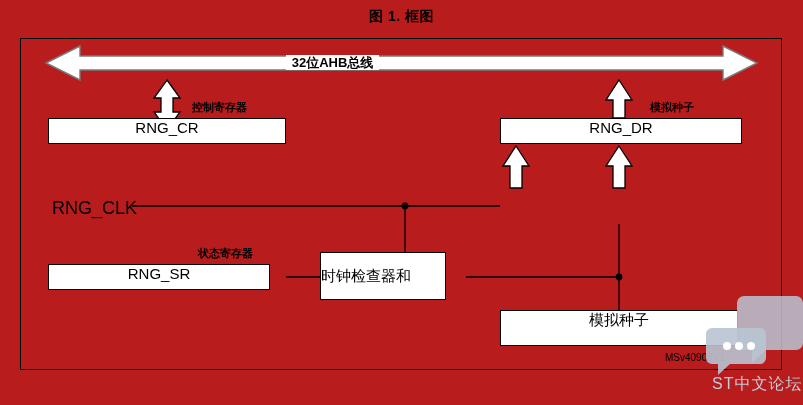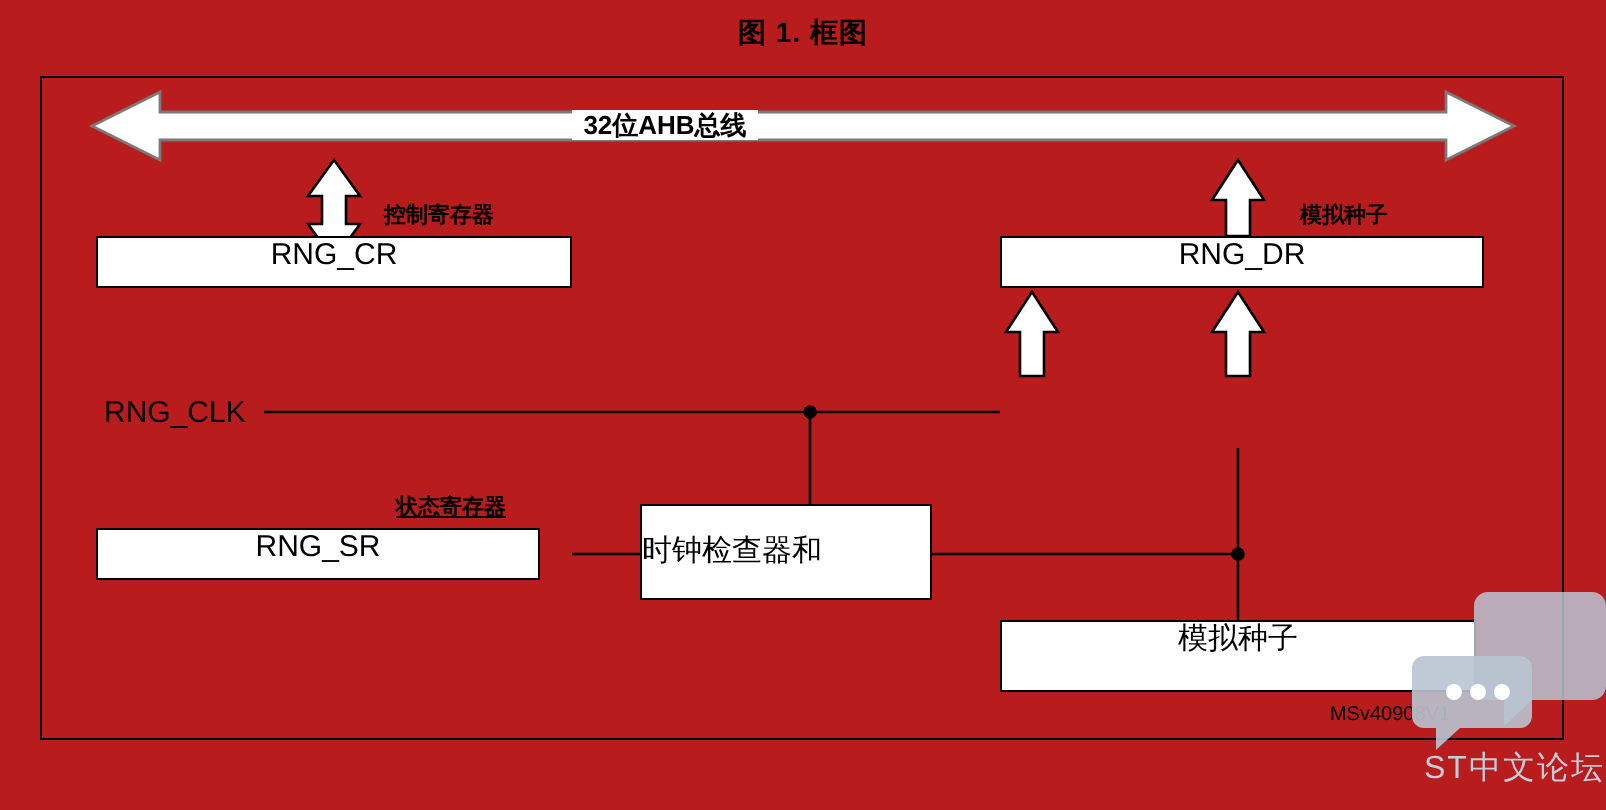--- a/index.html
+++ b/index.html
@@ -60,49 +60,49 @@
     justify-content: center;
     font-size: 15px;
     color: #000000;
     line-height: 1.25;
     text-align: center;
   }
   #box-rng-cr  { left: 48px;  top: 118px; width: 238px; height: 26px; }
   #box-rng-dr  { left: 500px; top: 118px; width: 242px; height: 26px; }
   #box-rng-proc{ left: 500px; top: 188px; width: 238px; height: 36px; }
   #box-rng-sr  { left: 48px;  top: 264px; width: 222px; height: 26px; }
-  #box-clock-checker { left: 320px; top: 252px; width: 146px; height: 48px; flex-direction: column; }
+  #box-clock-checker { left: 320px; top: 252px; width: 126px; height: 48px; flex-direction: column; }
   #box-analog-seed   { left: 500px; top: 310px; width: 238px; height: 36px; }
 
   .box-sup {
     font-size: 9px;
     vertical-align: super;
     margin-left: 18px;
     position: relative;
     top: -5px;
   }
   
   .caption {
     position: absolute;
     font-size: 11px;
     font-weight: bold;
     color: #000000;
     white-space: nowrap;
     text-align: right;
   }
   #caption-control-reg { left: 192px; top: 100px; }
   #caption-data-reg    { left: 650px; top: 100px; }
-  #caption-status-reg  { left: 198px; top: 246px; text-decoration: underline; }
+  #caption-status-reg  { left: 198px; top: 246px; }
 
   
   #label-rng-clk {
     position: absolute;
     left: 52px;
     top: 198px;
-    font-size: 15px;
+    font-size: 18px;
     color: #000000;
     white-space: nowrap;
   }
   
   #label-ahb-bus {
     position: absolute;
     left: 0;
     top: 54px;
     width: 665px;
     text-align: center;

